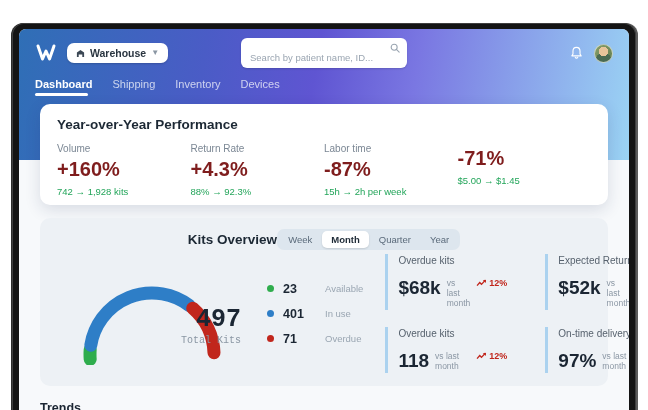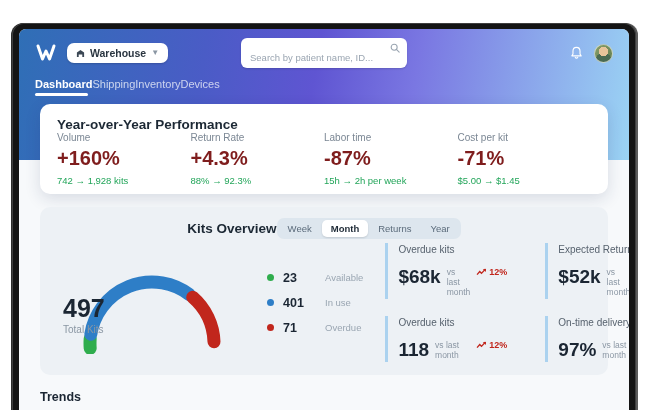--- a/index.html
+++ b/index.html
@@ -45,56 +45,56 @@
   .search-icon{position:absolute;right:7px;top:5px;}
   .topbar-right{display:flex;align-items:center;gap:11px;flex:1;justify-content:flex-end;}
   .bell-btn{background:none;border:none;padding:0;cursor:pointer;line-height:0;}
   .avatar{
     width:17px;height:17px;border-radius:50%;cursor:pointer;border:1px solid rgba(255,255,255,.6);
     background:
       radial-gradient(circle at 50% 38%, #e8c49a 0 34%, transparent 35%),
       radial-gradient(circle at 50% 95%, #4a6b52 0 45%, transparent 46%),
       linear-gradient(140deg,#8aa06a,#5d7a4e);
   }
-  .tabs{display:flex;margin-top:10px;}
+  .tabs{display:flex;gap:20px;margin-top:10px;}
   .tab{
     background:none;border:none;padding:0 0 6px;cursor:pointer;font-family:inherit;
     font-size:11px;color:rgba(255,255,255,.72);position:relative;
   }
   .tab.active{color:#ffffff;font-weight:bold;}
   .tab.active::after{
     content:"";position:absolute;left:0;right:4px;bottom:0;height:3px;
     background:#ffffff;border-radius:2px;
   }
   
   .content{margin-top:-56px;padding:0 21px;flex:1;}
   .card{border-radius:10px;box-sizing:border-box;}
   .yoy-card{
     background:#ffffff;padding:13px 17px 8px;
     box-shadow:0 5px 16px rgba(25,45,85,.14);
   }
   .card-title{font-size:13.5px;font-weight:bold;color:#1c2834;}
-  .metrics{display:grid;grid-template-columns:repeat(4,1fr);}
+  .metrics{display:grid;grid-template-columns:repeat(4,1fr);margin-top:11px;}
   .metric-label{font-size:10px;color:#7b8794;}
   .metric-value{font-size:20px;font-weight:bold;color:#7f1d1d;margin-top:4px;}
   .metric-sub{font-size:9.5px;color:#23a55a;margin-top:5px;}
   
   .kits-card{margin-top:13px;background:#edf1f5;padding:11px 15px 13px;}
   .kits-head{display:flex;align-items:center;justify-content:center;}
   .seg{
     display:inline-flex;background:#dde6ee;border-radius:7px;padding:2px;gap:1px;
   }
   .seg-btn{
     border:none;background:none;border-radius:5px;padding:3px 9px;cursor:pointer;
     font-size:9.5px;color:#5b6b7b;font-family:inherit;
   }
   .seg-btn.active{background:#ffffff;color:#1e2a36;font-weight:bold;box-shadow:0 1px 2px rgba(0,0,0,.12);}
   .kits-body{display:flex;align-items:center;margin-top:4px;}
   .gauge-wrap{position:relative;width:178px;height:102px;flex:0 0 auto;margin-left:8px;}
-  .gauge-center{position:absolute;left:0;right:0;top:44px;text-align:left;}
+  .gauge-center{position:absolute;left:0;right:0;top:44px;text-align:right;font-family:Liberation Mono, monospace;}
   .gauge-total{font-size:25px;font-weight:bold;color:#1b2633;line-height:1;}
   .gauge-total-label{font-size:10px;color:#8a96a3;margin-top:3px;}
   .legend{display:flex;flex-direction:column;gap:11px;margin:0 14px 0 26px;flex:0 0 auto;}
   .legend-row{display:flex;align-items:center;}
   .legend-dot{width:7px;height:7px;border-radius:50%;flex:0 0 auto;}
   .legend-value{font-size:12.5px;font-weight:bold;color:#1b2633;margin-left:9px;width:32px;}
   .legend-label{font-size:9.5px;color:#9aa6b2;margin-left:10px;}
   .stats{flex:1;display:grid;grid-template-columns:1fr 1fr;gap:17px 38px;align-content:center;margin-left:8px;}
   .stat-box{border-left:3px solid #abd2ef;padding:1px 0 2px 10px;}
   .stat-label{font-size:10px;color:#57626e;}
@@ -165,34 +165,33 @@
             <div class="metric-label">Return Rate</div>
             <div class="metric-value">+4.3%</div>
             <div class="metric-sub">88% → 92.3%</div>
           </div>
           <div class="metric">
             <div class="metric-label">Labor time</div>
             <div class="metric-value">-87%</div>
             <div class="metric-sub">15h → 2h per week</div>
           </div>
           <div class="metric">
-            <div class="metric-label">Cost per kit</div>
             <div class="metric-value">-71%</div>
             <div class="metric-sub">$5.00 → $1.45</div>
           </div>
         </div>
       </section>
 
       <section class="card kits-card">
         <div class="kits-head">
           <div class="card-title">Kits Overview</div>
           <div class="seg">
             <button class="seg-btn">Week</button>
             <button class="seg-btn active">Month</button>
-            <button class="seg-btn">Returns</button>
+            <button class="seg-btn">Quarter</button>
             <button class="seg-btn">Year</button>
           </div>
         </div>
         <div class="kits-body">
           <div class="gauge-wrap">
             <svg id="gauge-svg" width="178" height="102" viewBox="0 0 178 102">
                 <path d="M 27.2 96.3 A 62 62 0 0 1 27.2 86.6" fill="none" stroke="#2fad4d" stroke-width="13" stroke-linecap="round"></path>
                 <path d="M 27.8 82.3 A 62 62 0 0 1 126.3 42.5" fill="none" stroke="#2e7ec7" stroke-width="13" stroke-linecap="round"></path>
                 <path d="M 129.7 45.2 A 62 62 0 0 1 151.0 89.8" fill="none" stroke="#c1261c" stroke-width="13" stroke-linecap="round"></path>
               </svg>

